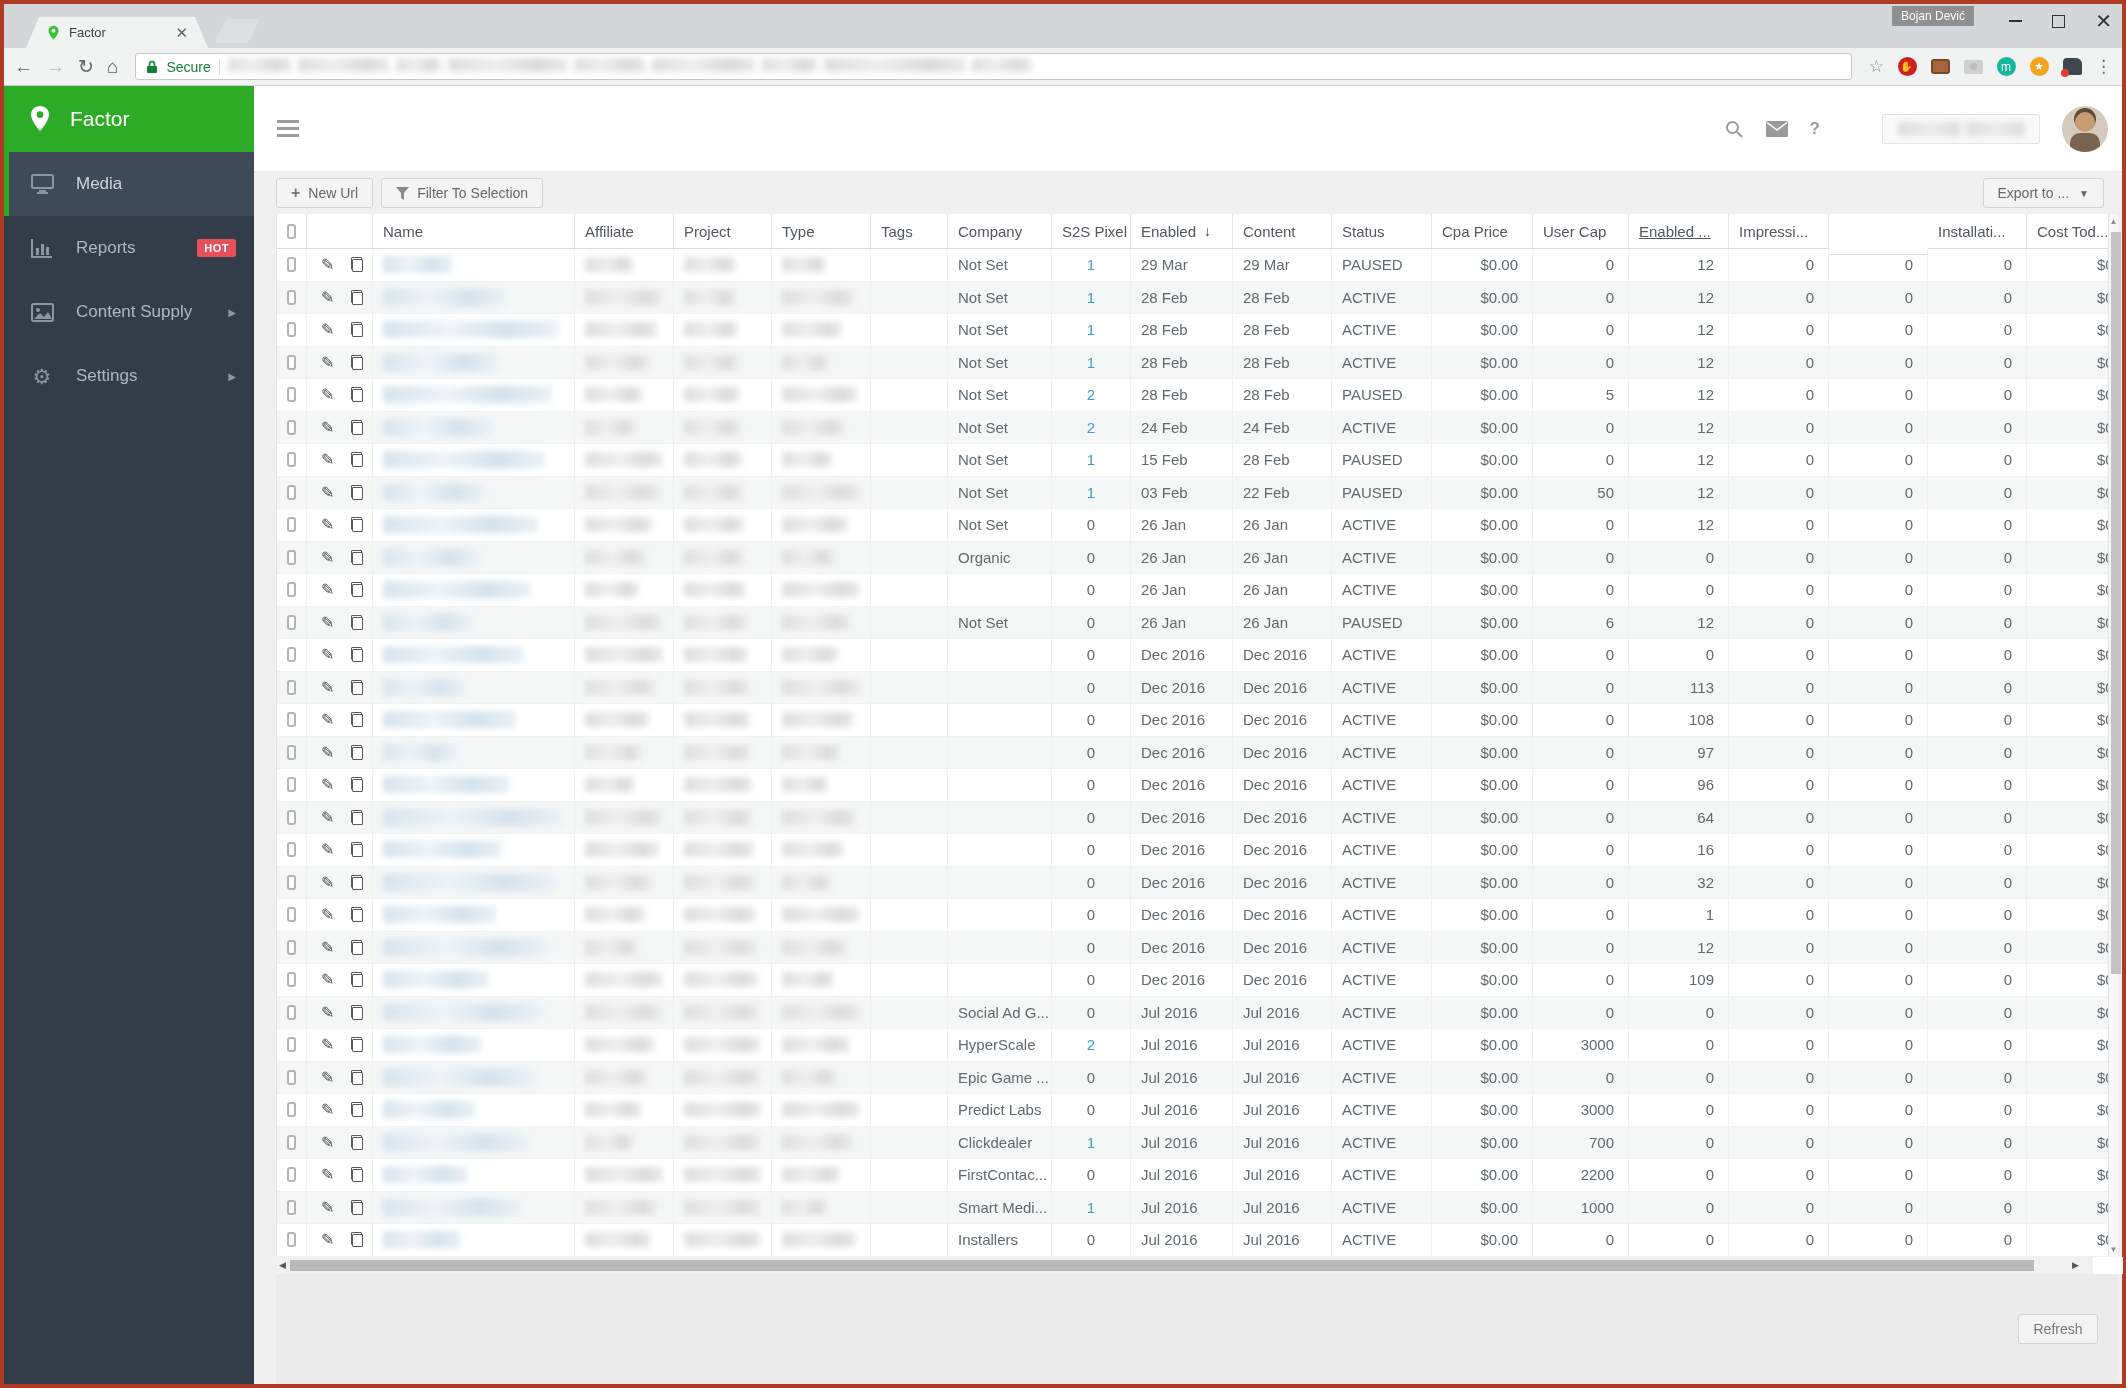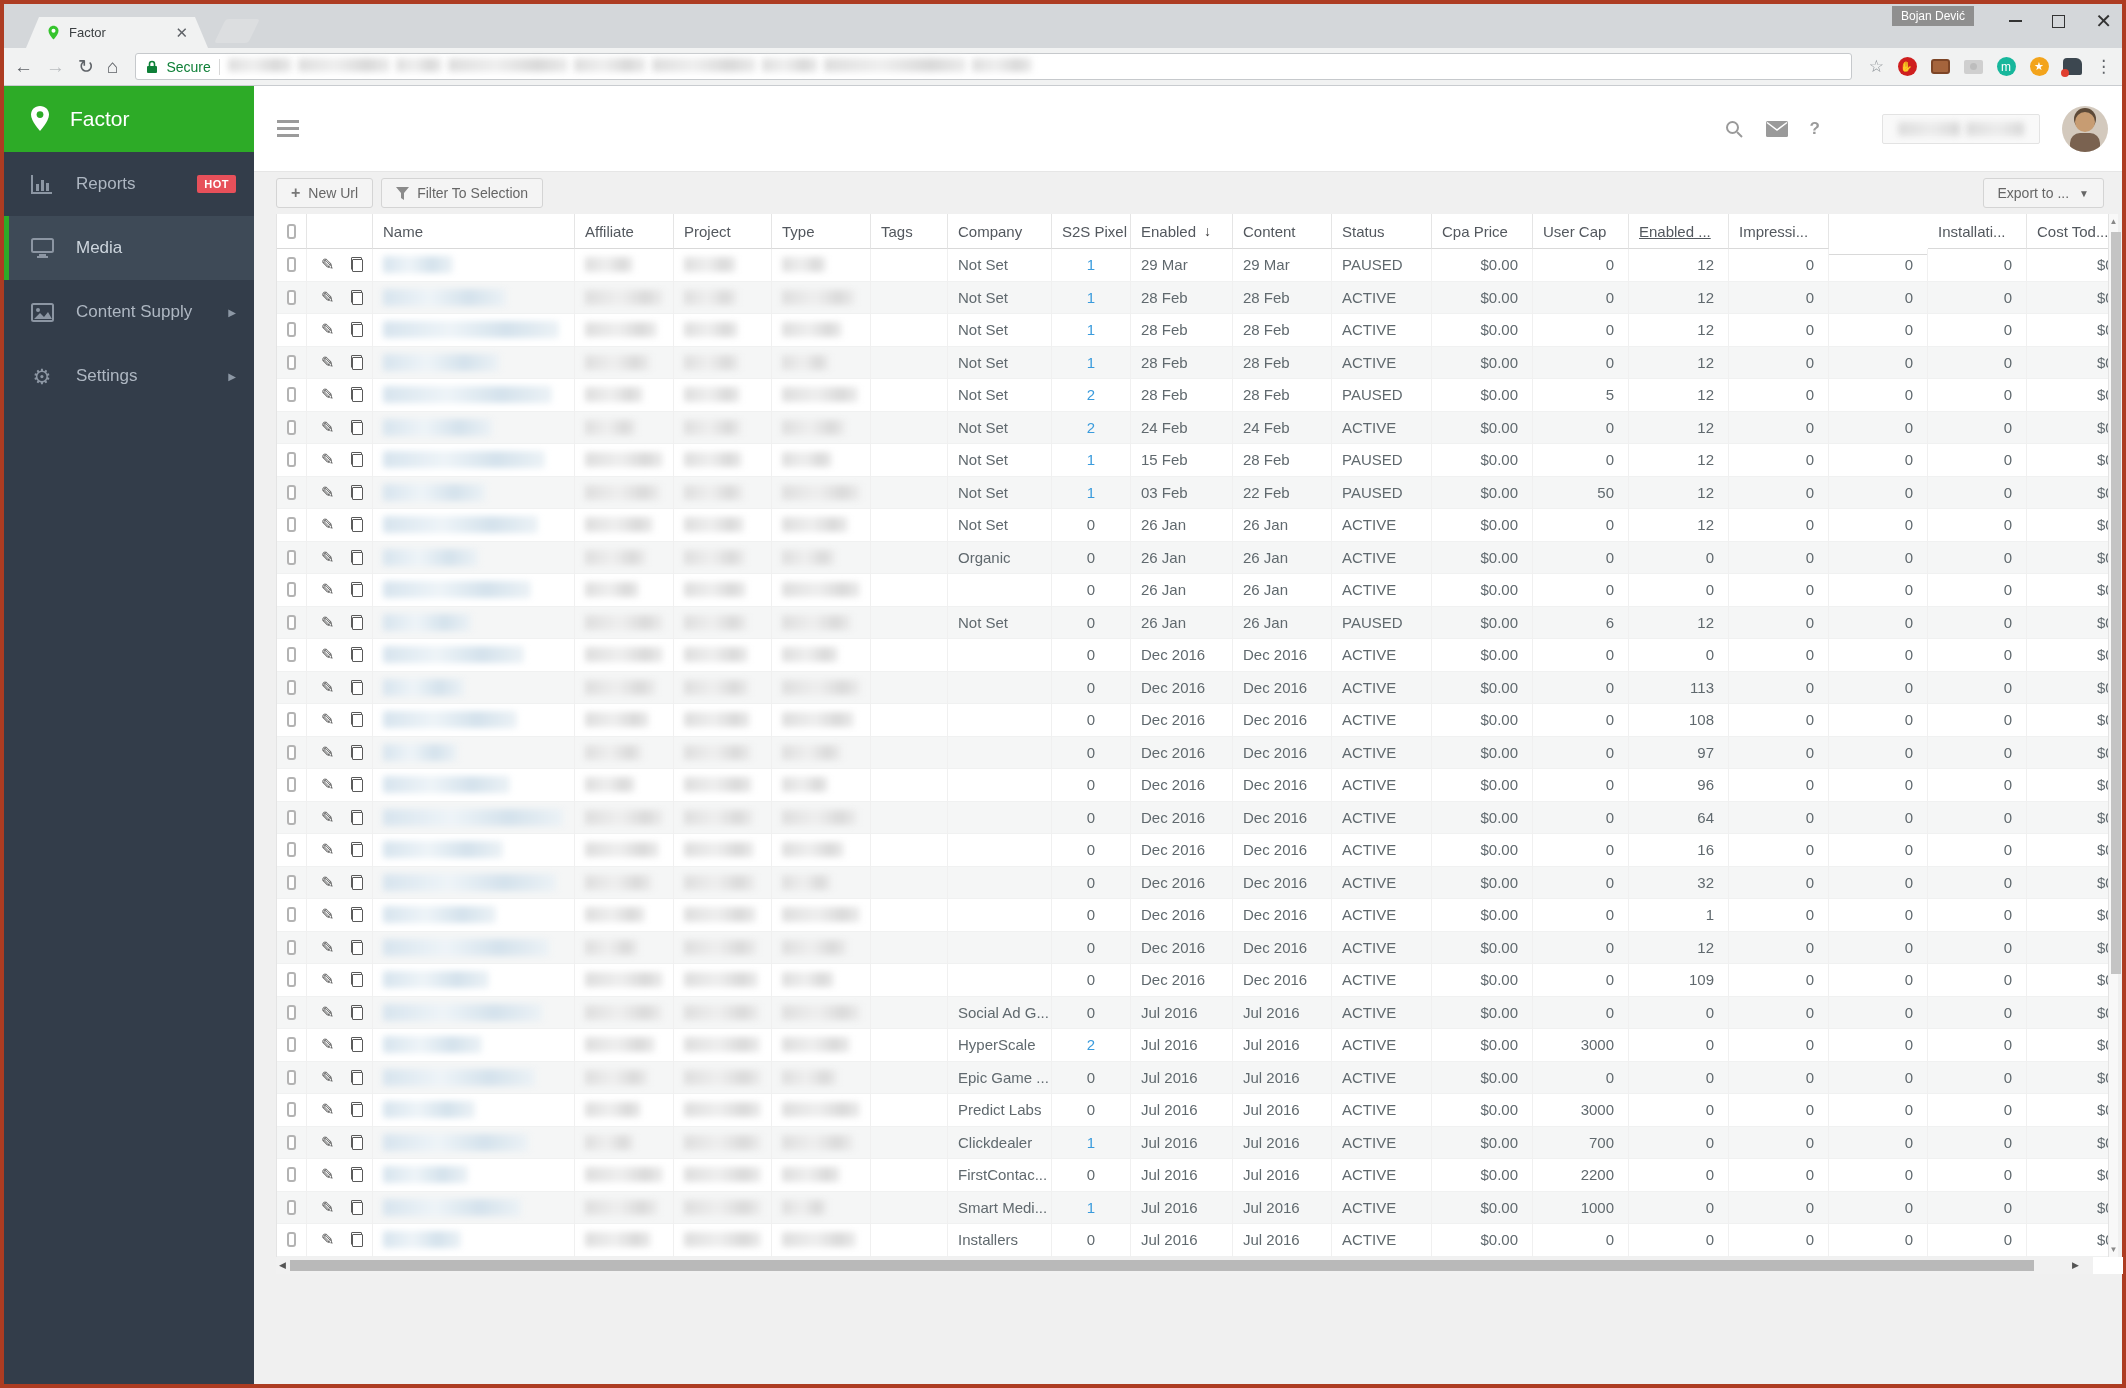--- a/index.html
+++ b/index.html
@@ -185,41 +185,41 @@
       <div class="logo">
         <span>
           <svg width="24" height="28" viewBox="0 0 24 28">
               <path fill="#fff" d="M12 1C6.8 1 3 5 3 9.6 3 16.4 12 26 12 26s9-9.6 9-16.4C21 5 17.2 1 12 1z"></path>
               <circle cx="12" cy="9.6" r="3.4" fill="#2dab27"></circle>
             </svg>
         </span>
         <span class="brand">Factor</span>
       </div>
       <nav id="side-nav">
+          <div class="side-item active">
+            <span class="mi">
+              <svg width="23" height="20" viewBox="0 0 23 20">
+                <rect x="1" y="1" width="21" height="13" rx="1.5" stroke="#8c96a3" stroke-width="2" fill="none"></rect>
+                <rect x="8" y="16" width="7" height="2" fill="#8c96a3"></rect>
+                <rect x="6" y="18" width="11" height="2" fill="#8c96a3"></rect>
+              </svg>
+            </span>
+            <span>Media</span>
+          </div>
           <div class="side-item">
             <span class="mi">
               <svg width="22" height="20" viewBox="0 0 22 20">
                 <path d="M1 1v18h20" stroke="#8c96a3" stroke-width="2" fill="none"></path>
                 <rect x="5" y="10" width="3" height="7" fill="#8c96a3"></rect>
                 <rect x="10" y="6" width="3" height="11" fill="#8c96a3"></rect>
                 <rect x="15" y="9" width="3" height="8" fill="#8c96a3"></rect>
               </svg>
             </span>
             <span>Reports</span>
             <span class="badge-hot">HOT</span>
-          </div>
-          <div class="side-item active">
-            <span class="mi">
-              <svg width="23" height="20" viewBox="0 0 23 20">
-                <rect x="1" y="1" width="21" height="13" rx="1.5" stroke="#8c96a3" stroke-width="2" fill="none"></rect>
-                <rect x="8" y="16" width="7" height="2" fill="#8c96a3"></rect>
-                <rect x="6" y="18" width="11" height="2" fill="#8c96a3"></rect>
-              </svg>
-            </span>
-            <span>Media</span>
           </div>
           <div class="side-item">
             <span class="mi">
               <svg width="23" height="19" viewBox="0 0 23 19">
                 <rect x="1" y="1" width="21" height="17" rx="1.5" stroke="#8c96a3" stroke-width="2" fill="none"></rect>
                 <circle cx="7" cy="7" r="2" fill="#8c96a3"></circle>
                 <path d="M3 16l6-6 4 4 4-5 4 7z" fill="#8c96a3"></path>
               </svg>
             </span>
             <span>Content Supply</span>
@@ -2161,16 +2161,19 @@
           </div>
         </div>
 
         <div class="hscroll">
           <span class="harr" style="left:3px">◀</span>
           <span class="hthumb"></span>
           <span class="harr" style="left:1796px">▶</span>
           <span class="hcorner"></span>
         </div>
 
+        <div class="footer">
+          <button class="btn btn-refresh">Refresh</button>
+        </div>
       </div>
     </div>
   </div>
 </div>
 
 </body></html>

